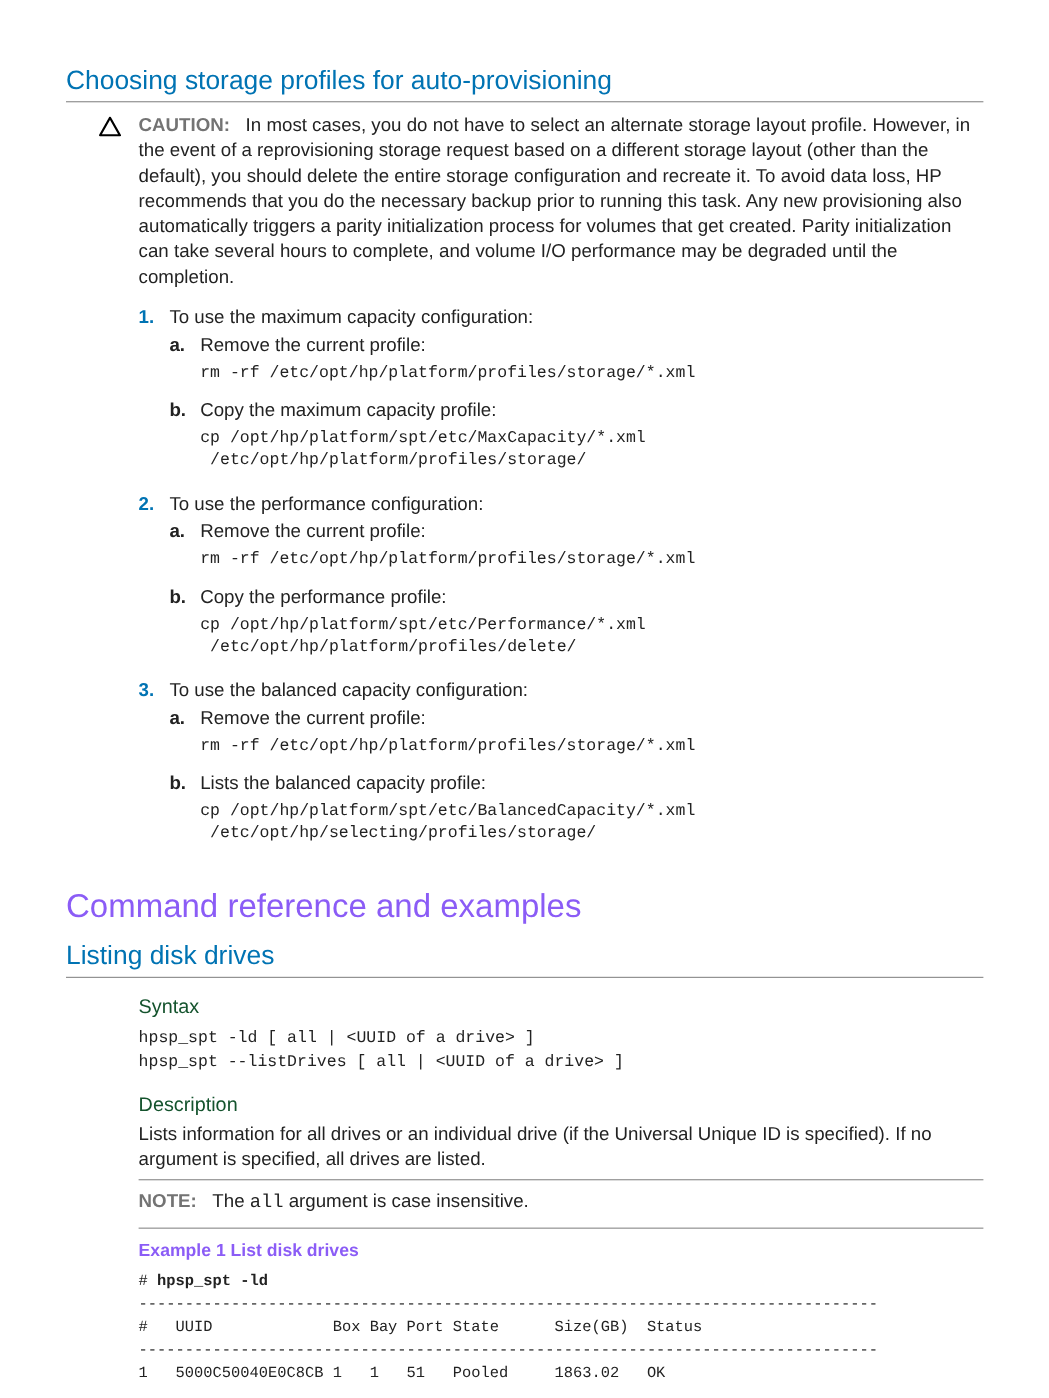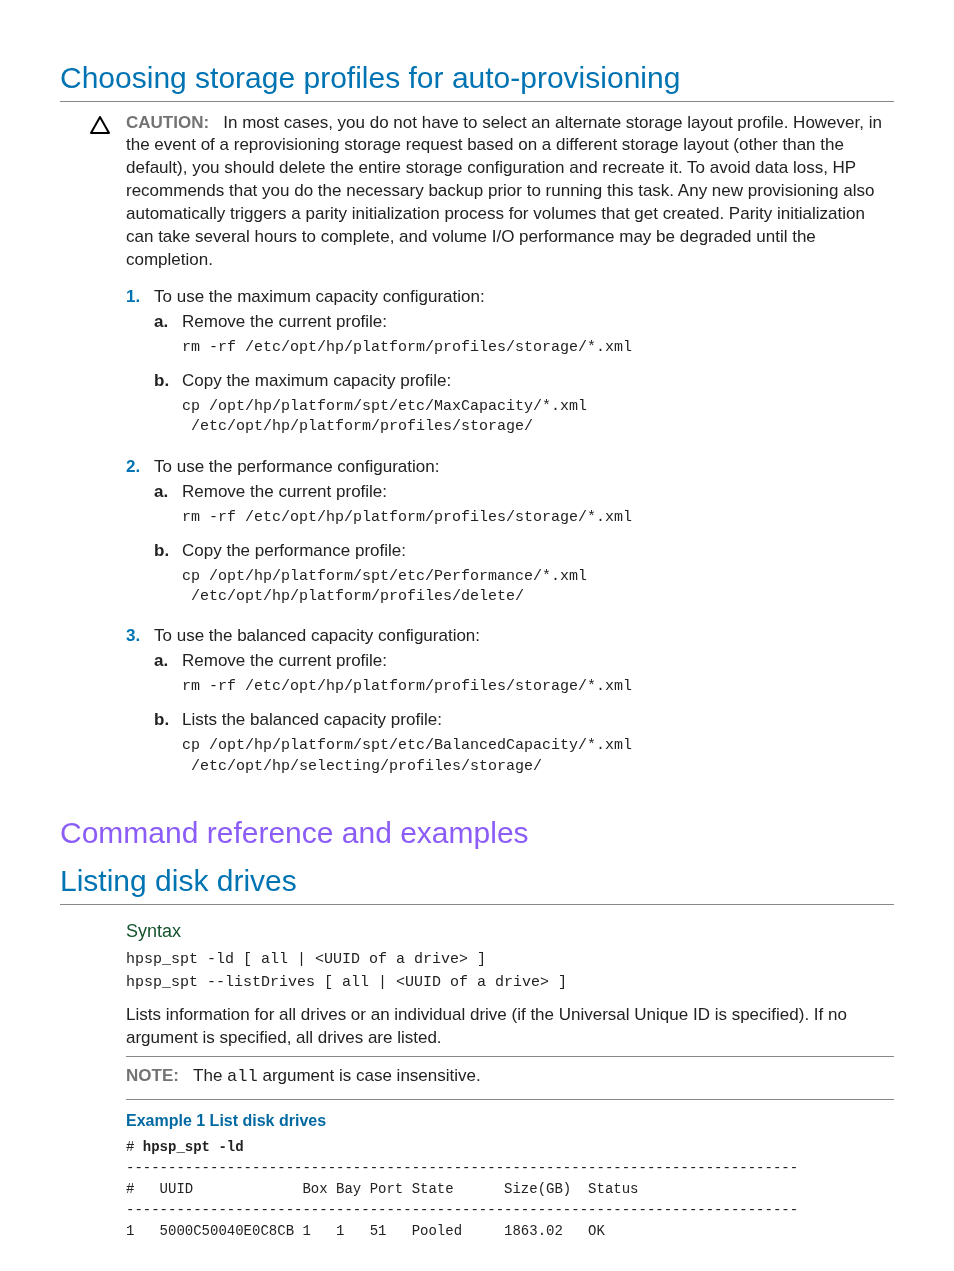--- a/index.html
+++ b/index.html
@@ -9,21 +9,21 @@
     color: #222;
     margin: 0;
     padding: 50px 60px 40px 60px;
     width: 954px;
     box-sizing: border-box;
     background: #fff;
   }
   h2.section {
     font-family: Futura, "Trebuchet MS", Arial, sans-serif;
     font-weight: 300;
-    font-size: 30px;
+    font-size: 24px;
     color: #0073b3;
     margin: 8px 0 6px 0;
     border-bottom: 1px solid #888;
     padding-bottom: 2px;
   }
   h1.section {
     font-family: Futura, "Trebuchet MS", Arial, sans-serif;
     font-weight: 300;
     font-size: 30px;
     color: #8b5cf6;
@@ -111,21 +111,21 @@
     border-top: 1px solid #888;
     margin: 6px 0;
   }
   .note-row {
     margin: 8px 0 10px 0;
   }
   .mono-inline {
     font-family: "Courier New", monospace;
   }
   .example-title {
-    color: #0369a1;
+    color: #8b5cf6;
     font-weight: bold;
     font-size: 16px;
     margin: 10px 0 6px 0;
   }
   pre.output {
     font-family: "Courier New", monospace;
     font-size: 14px;
     white-space: pre;
     margin: 2px 0 0 0;
     line-height: 1.5;
@@ -223,20 +223,21 @@
 </div>
 
 <h1 class="section">Command reference and examples</h1>
 <h2 class="section">Listing disk drives</h2>
 
 <div class="body-indent">
   <h3 class="subsection">Syntax</h3>
   <pre class="cmd-block">hpsp_spt -ld [ all | &lt;UUID of a drive&gt; ]
 hpsp_spt --listDrives [ all | &lt;UUID of a drive&gt; ]</pre>
 
+  <h3 class="subsection">Description</h3>
   <p style="margin:2px 0 6px 0;">Lists information for all drives or an individual drive (if the Universal Unique ID is specified). If no argument is specified, all drives are listed.</p>
 
   <div class="hr"></div>
   <div class="note-row">
     <span class="label-note">NOTE:</span>&nbsp;&nbsp;&nbsp;<span>The </span><span class="mono-inline">all</span><span> argument is case insensitive.</span>
   </div>
   <div class="hr"></div>
 
   <div class="example-title">Example 1 List disk drives</div>
   <pre class="output"><span># </span><b>hpsp_spt -ld</b>

